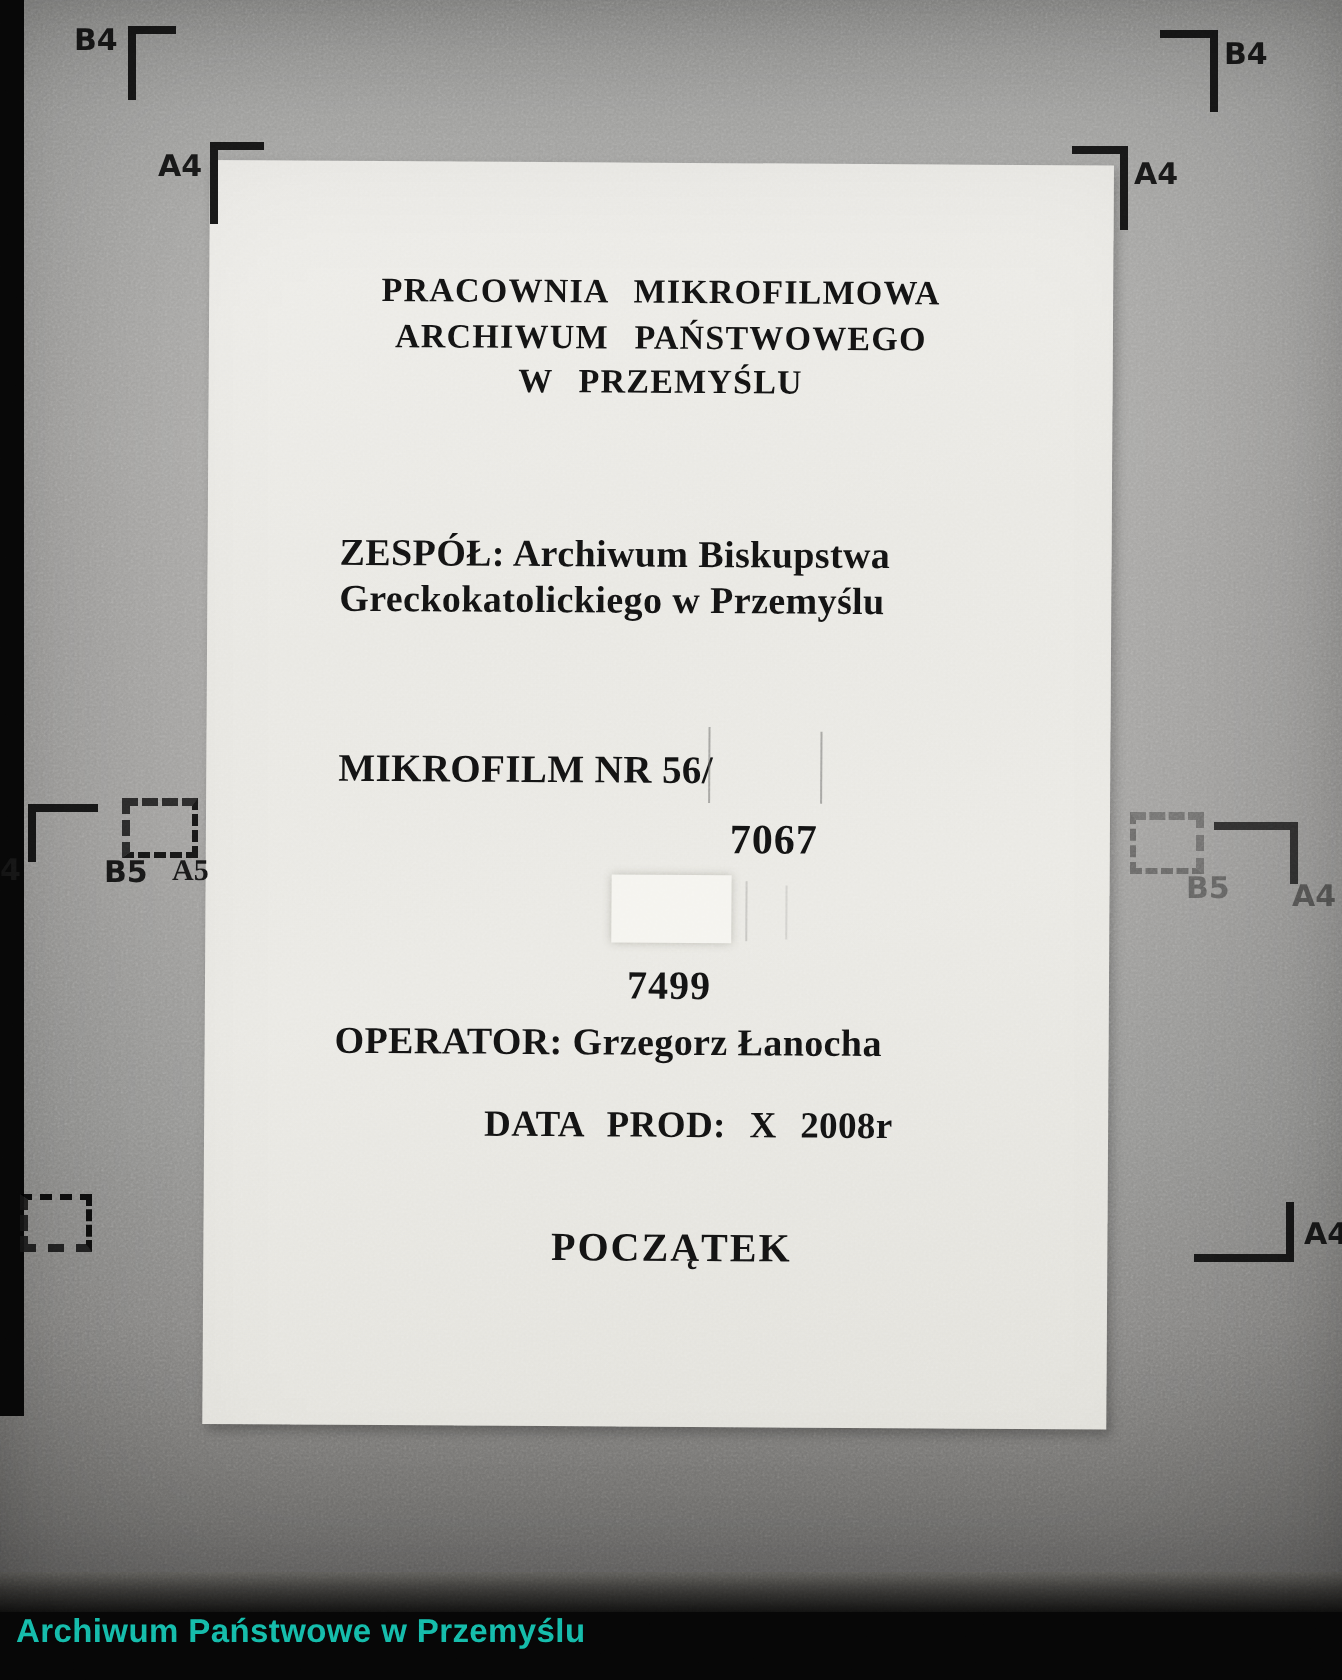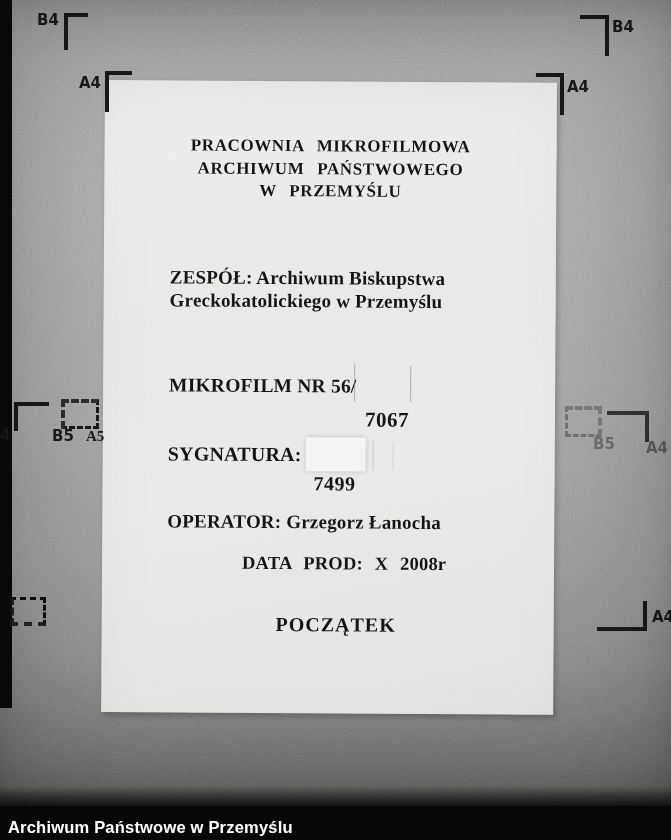--- a/index.html
+++ b/index.html
@@ -35,21 +35,21 @@
   .title-line{left:0;right:0;text-align:center;font-size:17px;
     letter-spacing:.6px;word-spacing:8px;}
   .body-line{font-size:19px;letter-spacing:.2px;}
   .slip{background:#f5f4ef;box-shadow:0 0 4px rgba(180,178,170,.9);}
   .slip-line{width:1px;background:rgba(110,110,108,.55);}
   .num{font-size:21px;letter-spacing:.5px;margin-top:38px;}
   
   .pre-footer{left:0;top:786px;width:100%;height:20px;z-index:6;
     background:linear-gradient(180deg,#64635f,#3c3b39 45%,#141413);}
   .footer-bar{left:0;top:806px;width:100%;height:34px;background:#060606;z-index:7;}
-  .footer-text{left:8px;top:12px;color:#ffffff;
+  .footer-text{left:8px;top:1px;color:#14b8a6;
     font-family:"Liberation Sans","DejaVu Sans",sans-serif;
     font-weight:bold;font-size:16.5px;letter-spacing:.2px;}
   .grain{left:0;top:0;z-index:8;pointer-events:none;opacity:.28;mix-blend-mode:overlay;}
 </style>
 </head>
 <body>
 
 <div id="scene">
 
   <div class="abs film-strip"></div>
@@ -85,23 +85,22 @@
     <div class="abs title-line" style="top:100px;">W PRZEMYŚLU</div>
 
     <div class="abs body-line" style="left:66px;top:186px;">ZESPÓŁ: Archiwum Biskupstwa</div>
     <div class="abs body-line" style="left:66px;top:209px;">Greckokatolickiego w Przemyślu</div>
 
     <div class="abs body-line" style="left:66px;top:294px;font-size:19.5px;">MIKROFILM NR 56/</div>
     <div class="abs slip-line" style="left:251px;top:282px;height:38px;"></div>
     <div class="abs num" style="left:262px;top:288px;">7067</div>
     <div class="abs slip-line" style="left:307px;top:284px;height:36px;"></div>
 
-    <div class="abs body-line" style="left:65px;top:362px;font-size:20px;">SYGNATURA:</div>
     <div class="abs slip" style="left:203px;top:356px;width:60px;height:34px;"></div>
-    <div class="abs num" style="left:211px;top:353px;font-size:20px;">7499</div>
+    <div class="abs num" style="left:211px;top:363px;font-size:20px;">7499</div>
     <div class="abs slip-line" style="left:270px;top:359px;height:30px;opacity:.5;"></div>
     <div class="abs slip-line" style="left:290px;top:361px;height:27px;opacity:.35;"></div>
 
     <div class="abs body-line" style="left:65px;top:430px;">OPERATOR: Grzegorz Łanocha</div>
     <div class="abs body-line" style="left:140px;top:472px;font-size:18.5px;word-spacing:7px;">DATA PROD: X 2008r</div>
 
     <div class="abs" style="left:0;right:0;top:532px;text-align:center;font-size:20px;letter-spacing:1px;padding-left:16px;">POCZĄTEK</div>
   </div>
 
   <div class="abs pre-footer"></div>

